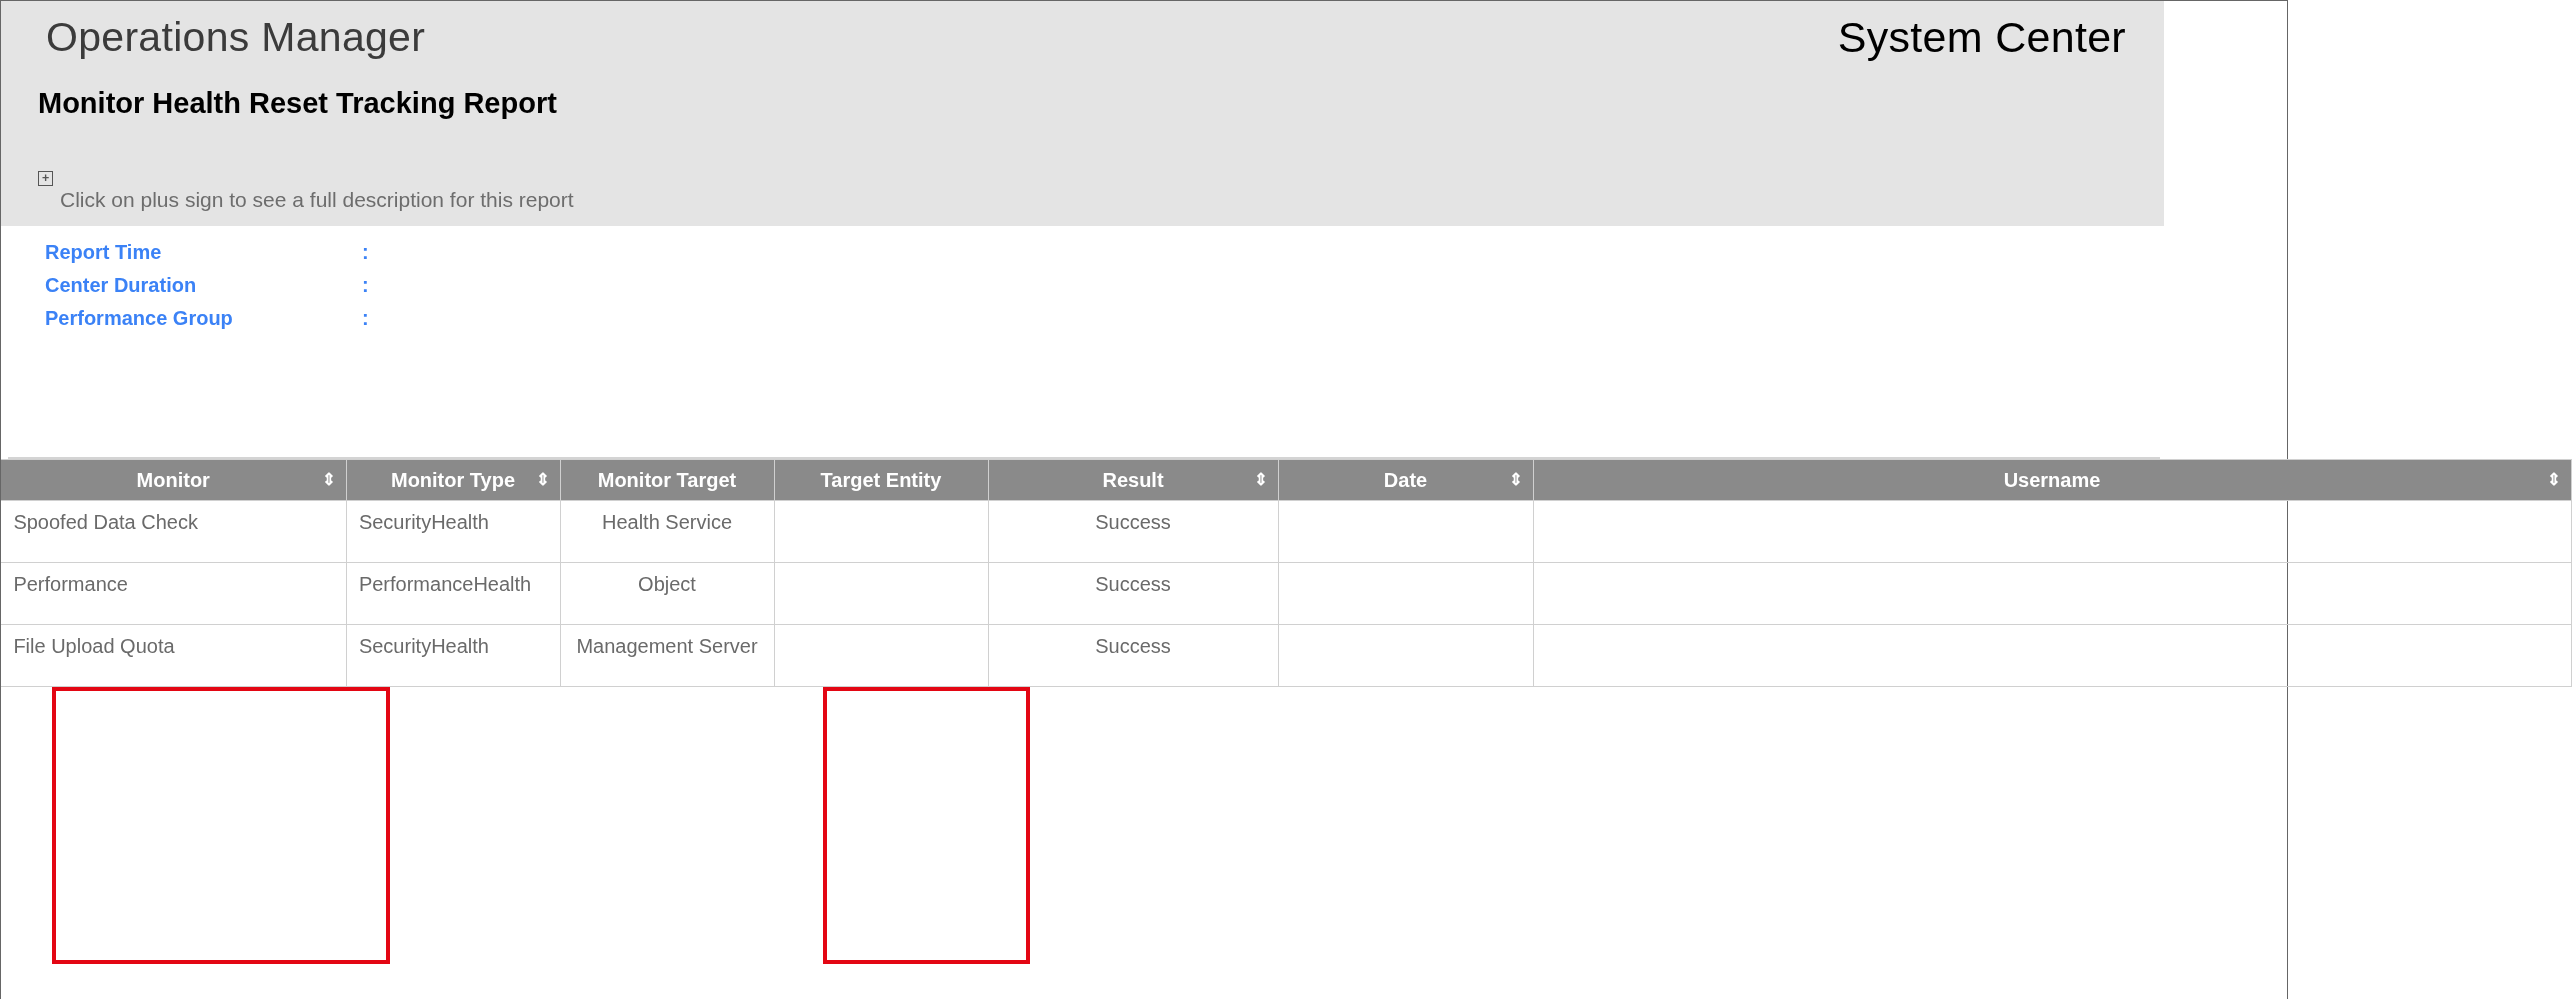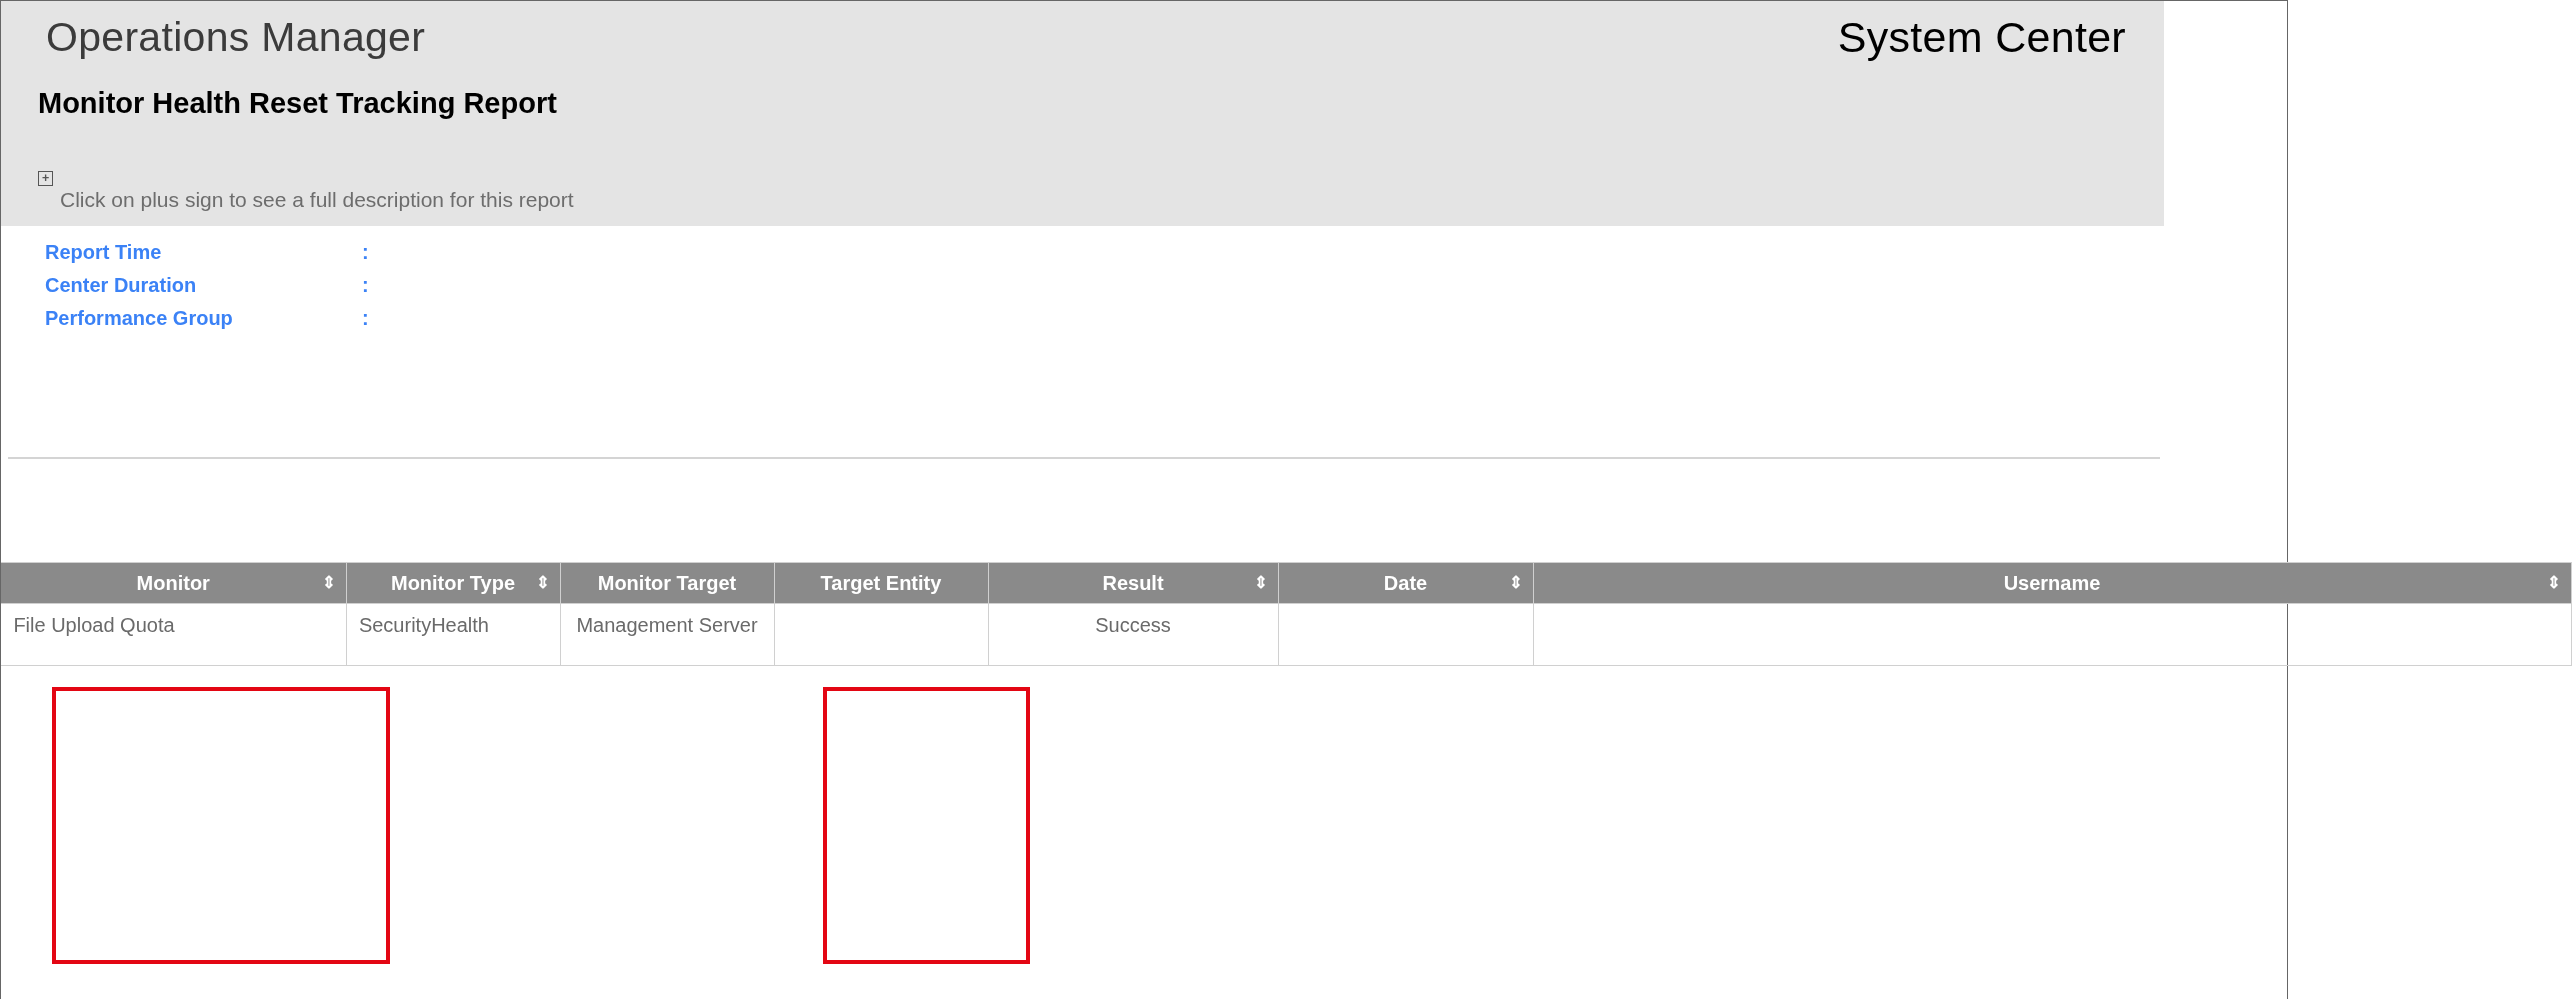--- a/index.html
+++ b/index.html
@@ -86,21 +86,20 @@
   .meta-colon { width: 14px; }
   .divider {
     margin: 110px 0 0 7px;
     width: 2152px;
     height: 2.8px;
     background: #d4d4d4;
   }
 
   
   .tbl-wrap {
-    margin-top: 103px;
     width: 2570px;
   }
   table {
     border-collapse: collapse;
     width: 100%;
     table-layout: fixed;
   }
   th {
     background: #8a8a8a;
     color: #fff;
@@ -222,20 +221,38 @@
             <span class="sort-icon">⇕</span>
           </th>
           <th>
             <span>Username</span>
             <span class="sort-icon">⇕</span>
           </th>
         </tr>
       </thead>
       <tbody>
         <tr>
+          <td>Spoofed Data Check</td>
+          <td>SecurityHealth</td>
+          <td class="center">Health Service</td>
+          <td></td>
+          <td class="center">Success</td>
+          <td></td>
+          <td></td>
+        </tr>
+        <tr>
+          <td>Performance</td>
+          <td>PerformanceHealth</td>
+          <td class="center">Object</td>
+          <td></td>
+          <td class="center">Success</td>
+          <td></td>
+          <td></td>
+        </tr>
+        <tr>
           <td>File Upload Quota</td>
           <td>SecurityHealth</td>
           <td class="center">Management Server</td>
           <td></td>
           <td class="center">Success</td>
           <td></td>
           <td></td>
         </tr>
       </tbody>
     </table>

